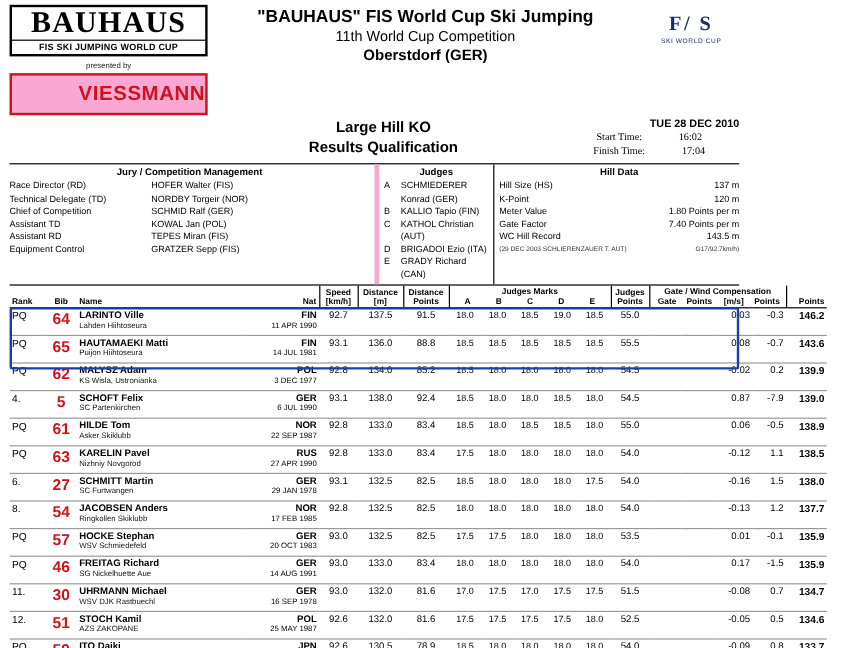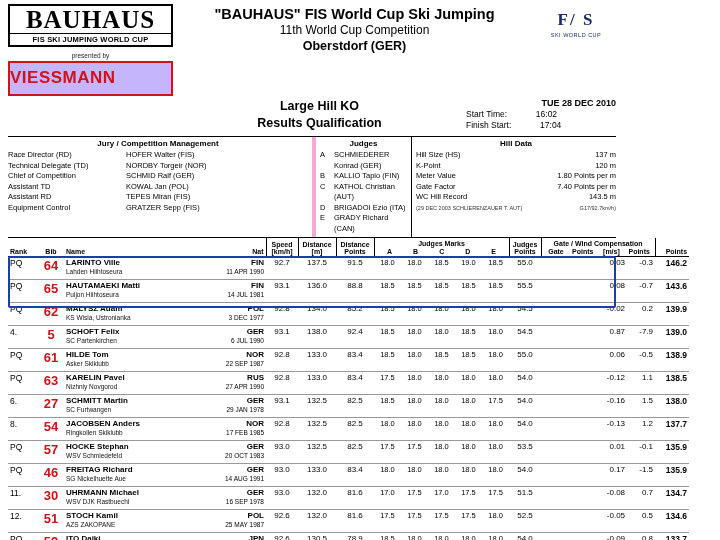--- a/index.html
+++ b/index.html
@@ -24,43 +24,43 @@
     font-family:"Liberation Serif", serif;
     font-weight:bold;font-size:25px;letter-spacing:1px;
     line-height:26px;
   }
   .bauhaus-sub{
     font-size:7.5px;font-weight:bold;letter-spacing:0.2px;
     border-top:1.5px solid #000;line-height:11px;
   }
   .presented{font-size:6.5px;text-align:center;margin-top:5px;color:#222;}
   .viessmann{
-    margin-top:2px;border:2px solid #d0121a;background:#c4b5fd;
-    text-align:left;padding:5px 0 6px 0;
+    margin-top:2px;border:2px solid #d0121a;background:#f9a8d4;
+    text-align:right;padding:5px 0 6px 0;
   }
   .viessmann-word{
     color:#d0121a;font-weight:bold;font-size:17px;letter-spacing:0.5px;
     font-family:"Liberation Sans", sans-serif;
   }
   .title-col{flex:1;text-align:center;padding-top:2px;}
   .t1{font-size:14.5px;font-weight:bold;line-height:17px;}
   .t2{font-size:12px;line-height:15px;}
   .t3{font-size:12.5px;font-weight:bold;line-height:16px;}
   .fis-col{width:80px;flex:0 0 80px;text-align:center;padding-top:6px;}
   .fis-mark{font-size:17px;font-weight:bold;letter-spacing:2px;color:#1a2a6c;font-family:"Liberation Serif",serif;}
   .fis-sub{font-size:5.5px;letter-spacing:0.5px;color:#1a2a6c;margin-top:2px;}
 
   .subhead{display:flex;align-items:flex-start;padding:0 8px;margin-top:2px;}
   .subhead .left{width:165px;flex:0 0 165px;}
   .subhead .mid{flex:1;text-align:center;}
   .h-large{font-size:12.5px;font-weight:bold;line-height:17px;}
   .h-res{font-size:12.5px;font-weight:bold;line-height:17px;}
   .subhead .right{width:150px;flex:0 0 150px;text-align:right;font-size:8.5px;line-height:11px;}
   .date-line{font-weight:bold;font-size:9px;}
-  .time-row{display:flex;justify-content:flex-start;gap:20px;}
+  .time-row{display:flex;justify-content:center;gap:20px;font-family:Liberation Serif, serif;}
   .time-lab{}
   .time-val{width:30px;text-align:right;}
 
   .rule{border:0;border-top:1.5px solid #000;margin:4px 8px 0 8px;}
 
   
   .info{display:flex;margin:0 8px;border-bottom:1.5px solid #000;}
   .info-block{padding:2px 0 3px 0;}
   .b1{flex:0 0 300px;border-right:4px solid #f9a8d4;padding-right:4px;}
   .b2{flex:1;border-right:1px solid #000;padding-left:4px;padding-right:4px;}
@@ -142,21 +142,21 @@
       <div class="h-large">Large Hill KO</div>
       <div class="h-res">Results Qualification</div>
     </div>
     <div class="right">
       <div class="date-line">TUE 28 DEC 2010</div>
       <div class="time-row">
         <span class="time-lab">Start Time:</span>
         <span class="time-val">16:02</span>
       </div>
       <div class="time-row">
-        <span class="time-lab">Finish Start:</span>
+        <span class="time-lab">Finish Time:</span>
         <span class="time-val">17:04</span>
       </div>
     </div>
   </div>
 
   <hr class="rule">
 
   <div class="info">
     <div class="info-block b1">
       <div class="info-title">Jury / Competition Management</div>

